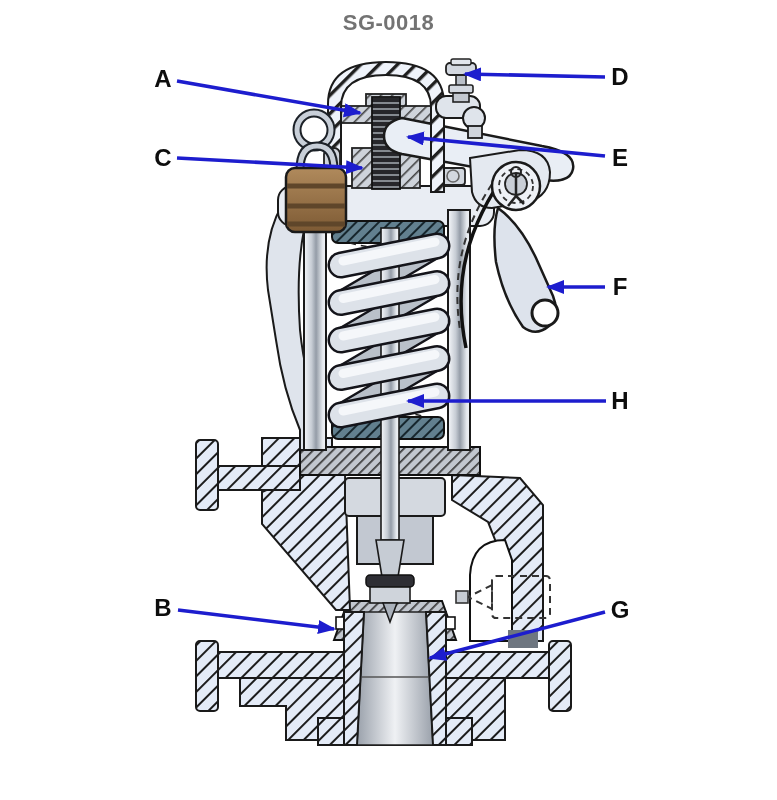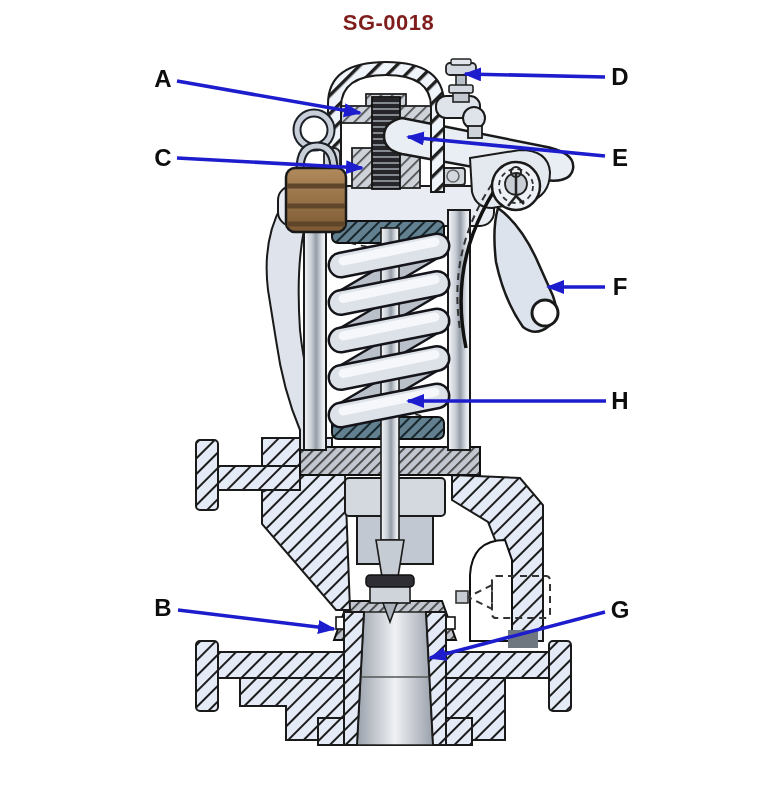--- a/index.html
+++ b/index.html
@@ -1,19 +1,19 @@
 <!DOCTYPE html>
 <html><head>
 <meta charset="utf-8">
 <style>
   html,body{margin:0;padding:0;background:#ffffff;}
   .stage{position:relative;width:777px;height:800px;background:#ffffff;overflow:hidden;
          font-family:"Liberation Sans", sans-serif;}
   .title{position:absolute;top:10px;left:0;right:0;text-align:center;
-         font-size:22px;font-weight:bold;color:#7f1d1d;letter-spacing:.5px;}
+         font-size:22px;font-weight:bold;color:#737373;letter-spacing:.5px;}
   svg{position:absolute;top:0;left:0;}
   .callout-letter{font-family:"Liberation Sans",sans-serif;font-size:24px;font-weight:bold;
                   paint-order:stroke;stroke:#ffffff;stroke-width:5px;
                   text-anchor:middle;}
 </style>
 </head>
 <body>
 
 <div class="stage">
   <div class="title">SG-0018</div>

